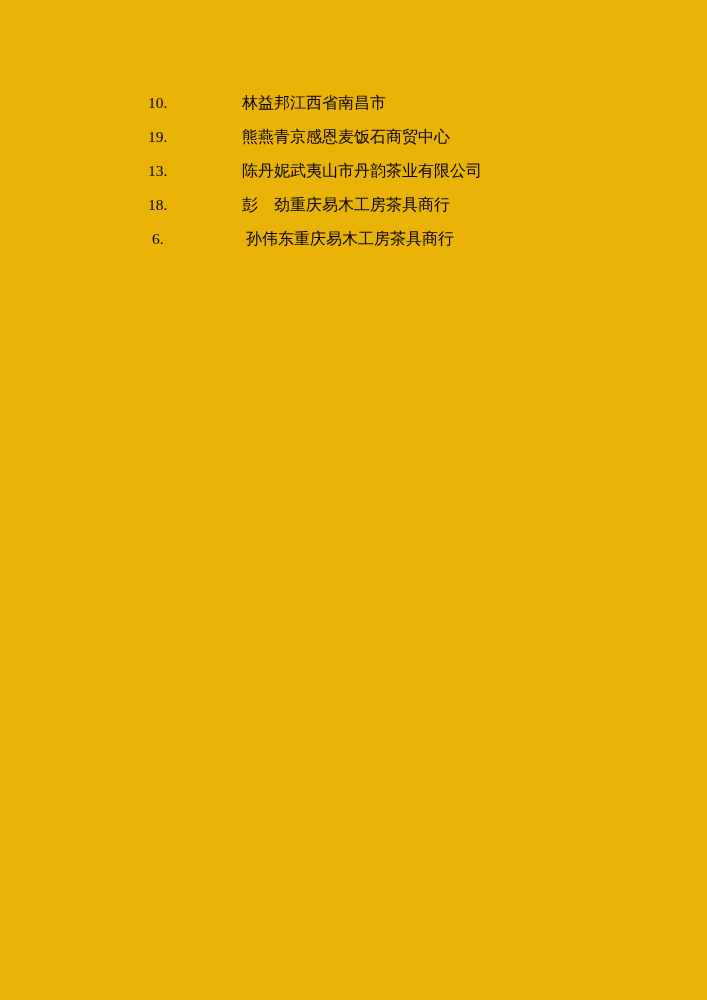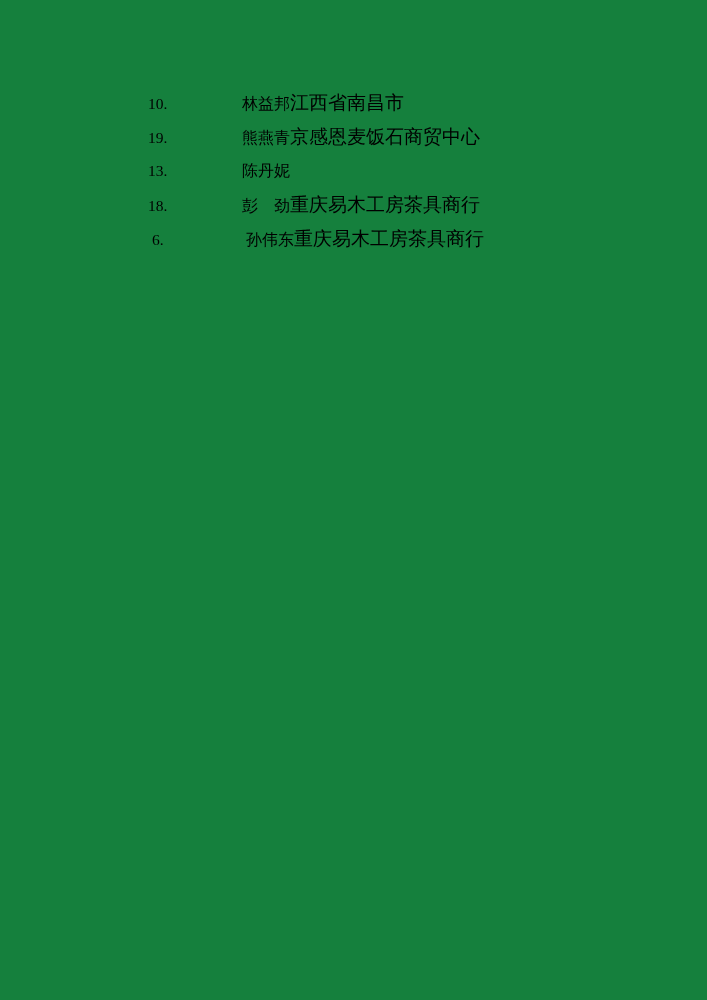--- a/index.html
+++ b/index.html
@@ -4,21 +4,21 @@
 <style>
   html, body {
     margin: 0;
     padding: 0;
     background: #ffffff;
   }
   .page {
     position: relative;
     width: 707px;
     height: 1000px;
-    background: #15803d;
+    background: #eab308;
     margin: 0 auto;
     overflow: hidden;
     font-family: "Liberation Serif", "DejaVu Serif", serif;
   }
   .content {
     position: absolute;
     left: 148px;
     top: 86px;
     width: 480px;
   }
@@ -39,21 +39,21 @@
   }
   .entry .name {
     width: 108px;
     flex: 0 0 108px;
     font-size: 16px;
     color: #000000;
     text-align: right;
   }
   .entry .org {
     flex: 1 1 auto;
-    font-size: 19px;
+    font-size: 16px;
     color: #000000;
   }
   
   .entry.tight .num {
     width: 30px;
     flex: 0 0 30px;
     padding-left: 4px;
   }
   .entry.tight .name {
     width: 112px;
@@ -78,20 +78,21 @@
 
     <div class="entry">
       <span class="num">19.</span>
       <span class="name">熊燕青</span>
       <span class="org">京感恩麦饭石商贸中心</span>
     </div>
 
     <div class="entry">
       <span class="num">13.</span>
       <span class="name">陈丹妮</span>
+      <span class="org">武夷山市丹韵茶业有限公司</span>
     </div>
 
     <div class="entry">
       <span class="num">18.</span>
       <span class="name spaced-name">彭　劲</span>
       <span class="org">重庆易木工房茶具商行</span>
     </div>
 
 
     <div class="entry tight">

